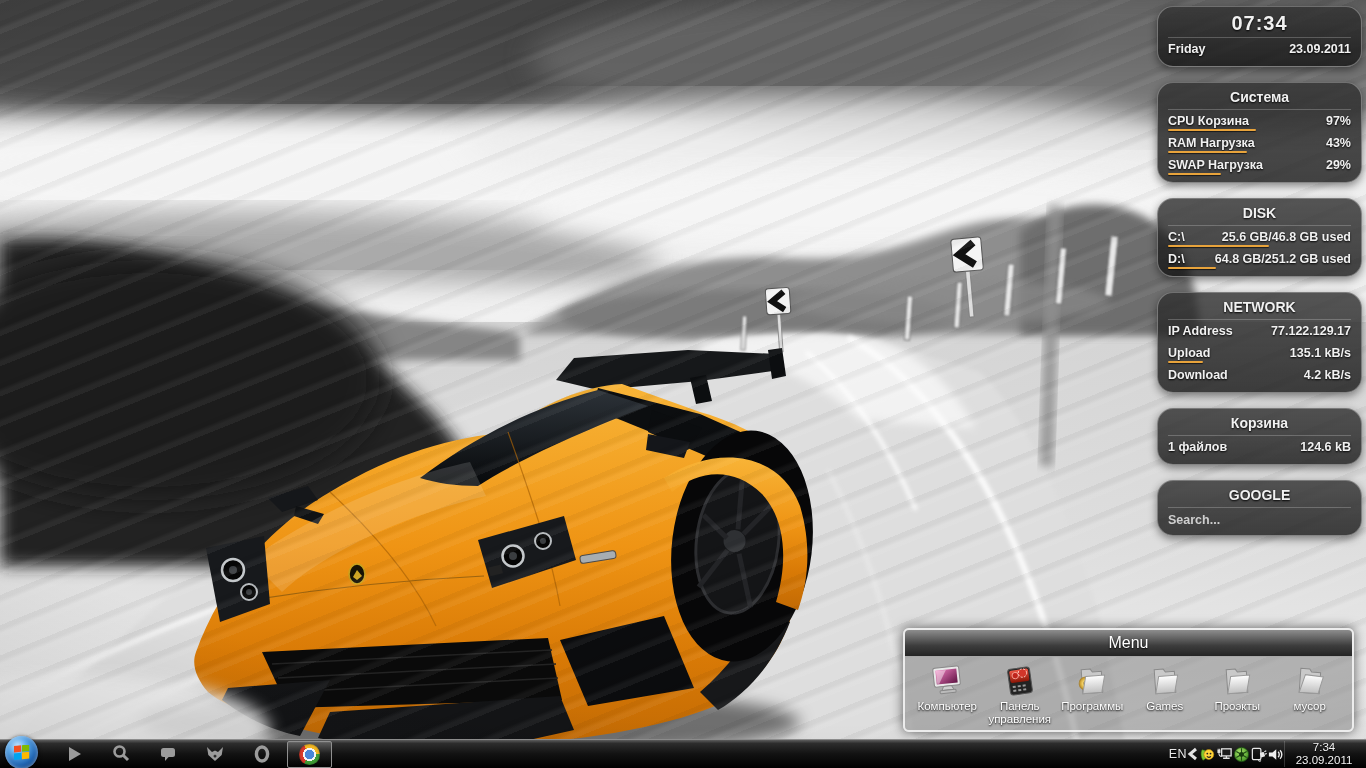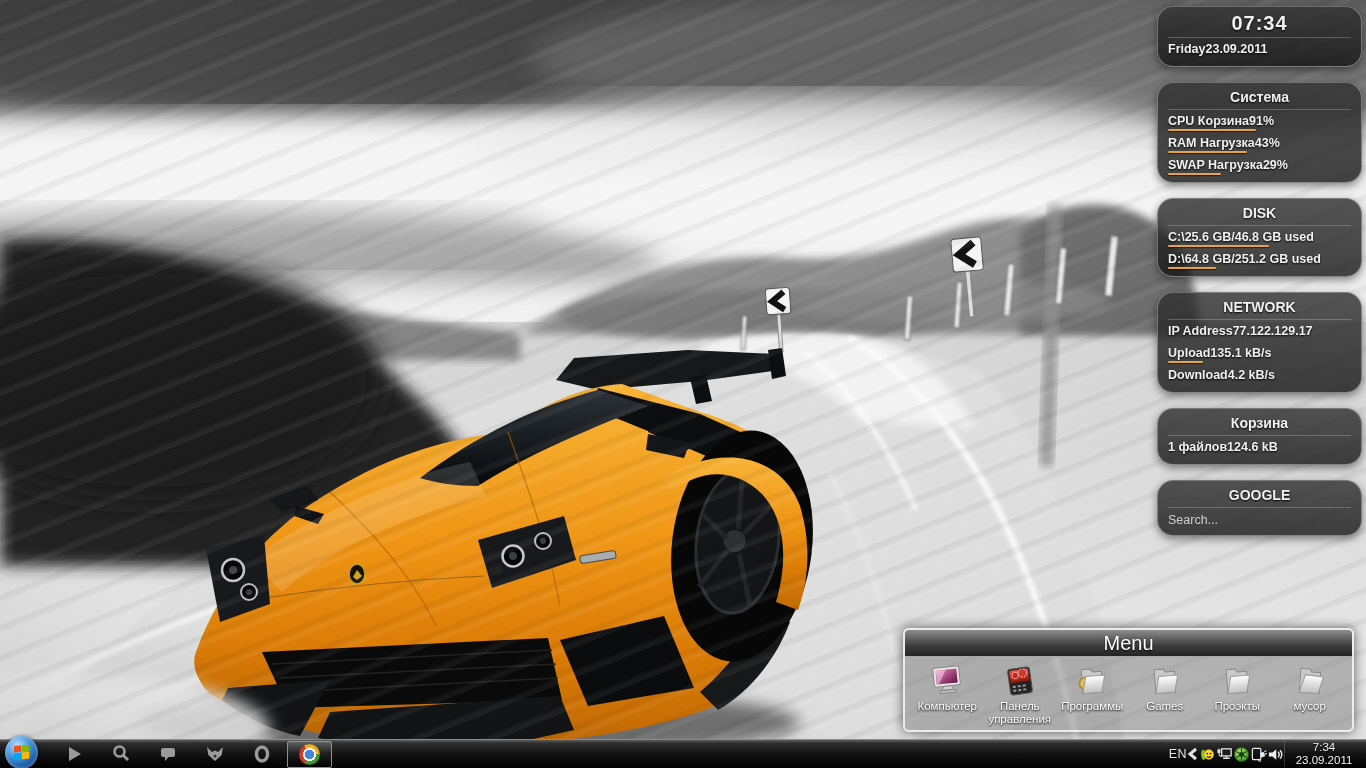--- a/index.html
+++ b/index.html
@@ -17,38 +17,38 @@
 
   
   .widgets{position:absolute;top:6px;right:4px;width:205px;display:flex;
            flex-direction:column;gap:15px;z-index:10}
   .widget{background:linear-gradient(rgba(50,50,50,.82), rgba(16,16,16,.78));
           border:1px solid rgba(175,175,175,.55);border-radius:16px;
           padding:3px 10px 6px;color:#f1f1f1;font-weight:bold;
           box-shadow:0 3px 8px rgba(0,0,0,.45)}
   .wtitle{text-align:center;font-size:14px;padding:3px 0 4px;
           border-bottom:1px solid rgba(255,255,255,.22);text-shadow:0 1px 2px #000}
-  .wrow{display:flex;align-items:baseline;
+  .wrow{display:flex;justify-content:space-between;align-items:baseline;
         position:relative;padding:4px 0;font-size:12.5px;text-shadow:0 1px 2px #000;white-space:nowrap}
   .meter{position:absolute;left:0;bottom:1px;height:2px;background:#E8A33B;
          border-radius:1px;box-shadow:0 1px 1px rgba(0,0,0,.6)}
   .clock-time{font-size:20px;text-align:center;padding:2px 0;letter-spacing:1px;
               border-bottom:1px solid rgba(255,255,255,.22);text-shadow:0 1px 2px #000}
   .gsearch{width:100%;background:transparent;border:none;outline:none;color:#dcdcdc;
-           font-size:12.5px;font-weight:normal;padding:5px 0 2px;font-family:inherit}
+           font-size:12.5px;font-weight:bold;padding:5px 0 2px;font-family:inherit}
   .gsearch::placeholder{color:#cfcfcf;opacity:1}
 
   
   .menu{position:absolute;left:903px;top:628px;width:447px;height:100px;
         border:2px solid rgba(238,238,238,.85);border-radius:6px;overflow:hidden;
         box-shadow:0 0 12px rgba(0,0,0,.6);z-index:10}
   .menu-titlebar{height:26px;display:flex;align-items:center;justify-content:center;
         background:linear-gradient(#8d8d8d,#3d3d3d 60%,#242424);
         border-bottom:1px solid rgba(255,255,255,.25);
-        color:#fff;font-size:20px;text-shadow:0 1px 2px #000}
+        color:#fff;font-size:16px;text-shadow:0 1px 2px #000}
   .menu-items{height:70px;background:rgba(110,110,110,.45);display:flex;padding:3px 6px 0}
   .menu-item{flex:1;display:flex;flex-direction:column;align-items:center;
              padding-top:3px;cursor:pointer}
   .micon{width:36px;height:36px;display:block}
   .mlabel{font-size:11.5px;color:#fff;text-shadow:0 1px 2px #000;text-align:center;
           line-height:1.15;margin-top:1px}
 
   
   .taskbar{position:absolute;left:0;right:0;bottom:0;height:28px;z-index:20;
      background:linear-gradient(#5e5e5e 0%,#2d2d2d 12%,#121212 50%,#000 100%);
@@ -248,21 +248,21 @@
       <div class="wrow">
         <span>Friday</span>
         <span>23.09.2011</span>
       </div>
     </div>
 
     <div class="widget">
       <div class="wtitle">Система</div>
       <div class="wrow">
         <span>CPU Корзина</span>
-        <span>91%</span>
+        <span>97%</span>
         <span class="meter" style="width: 48%;"></span>
       </div>
       <div class="wrow">
         <span>RAM Нагрузка</span>
         <span>43%</span>
         <span class="meter" style="width: 43%;"></span>
       </div>
       <div class="wrow">
         <span>SWAP Нагрузка</span>
         <span>29%</span>

